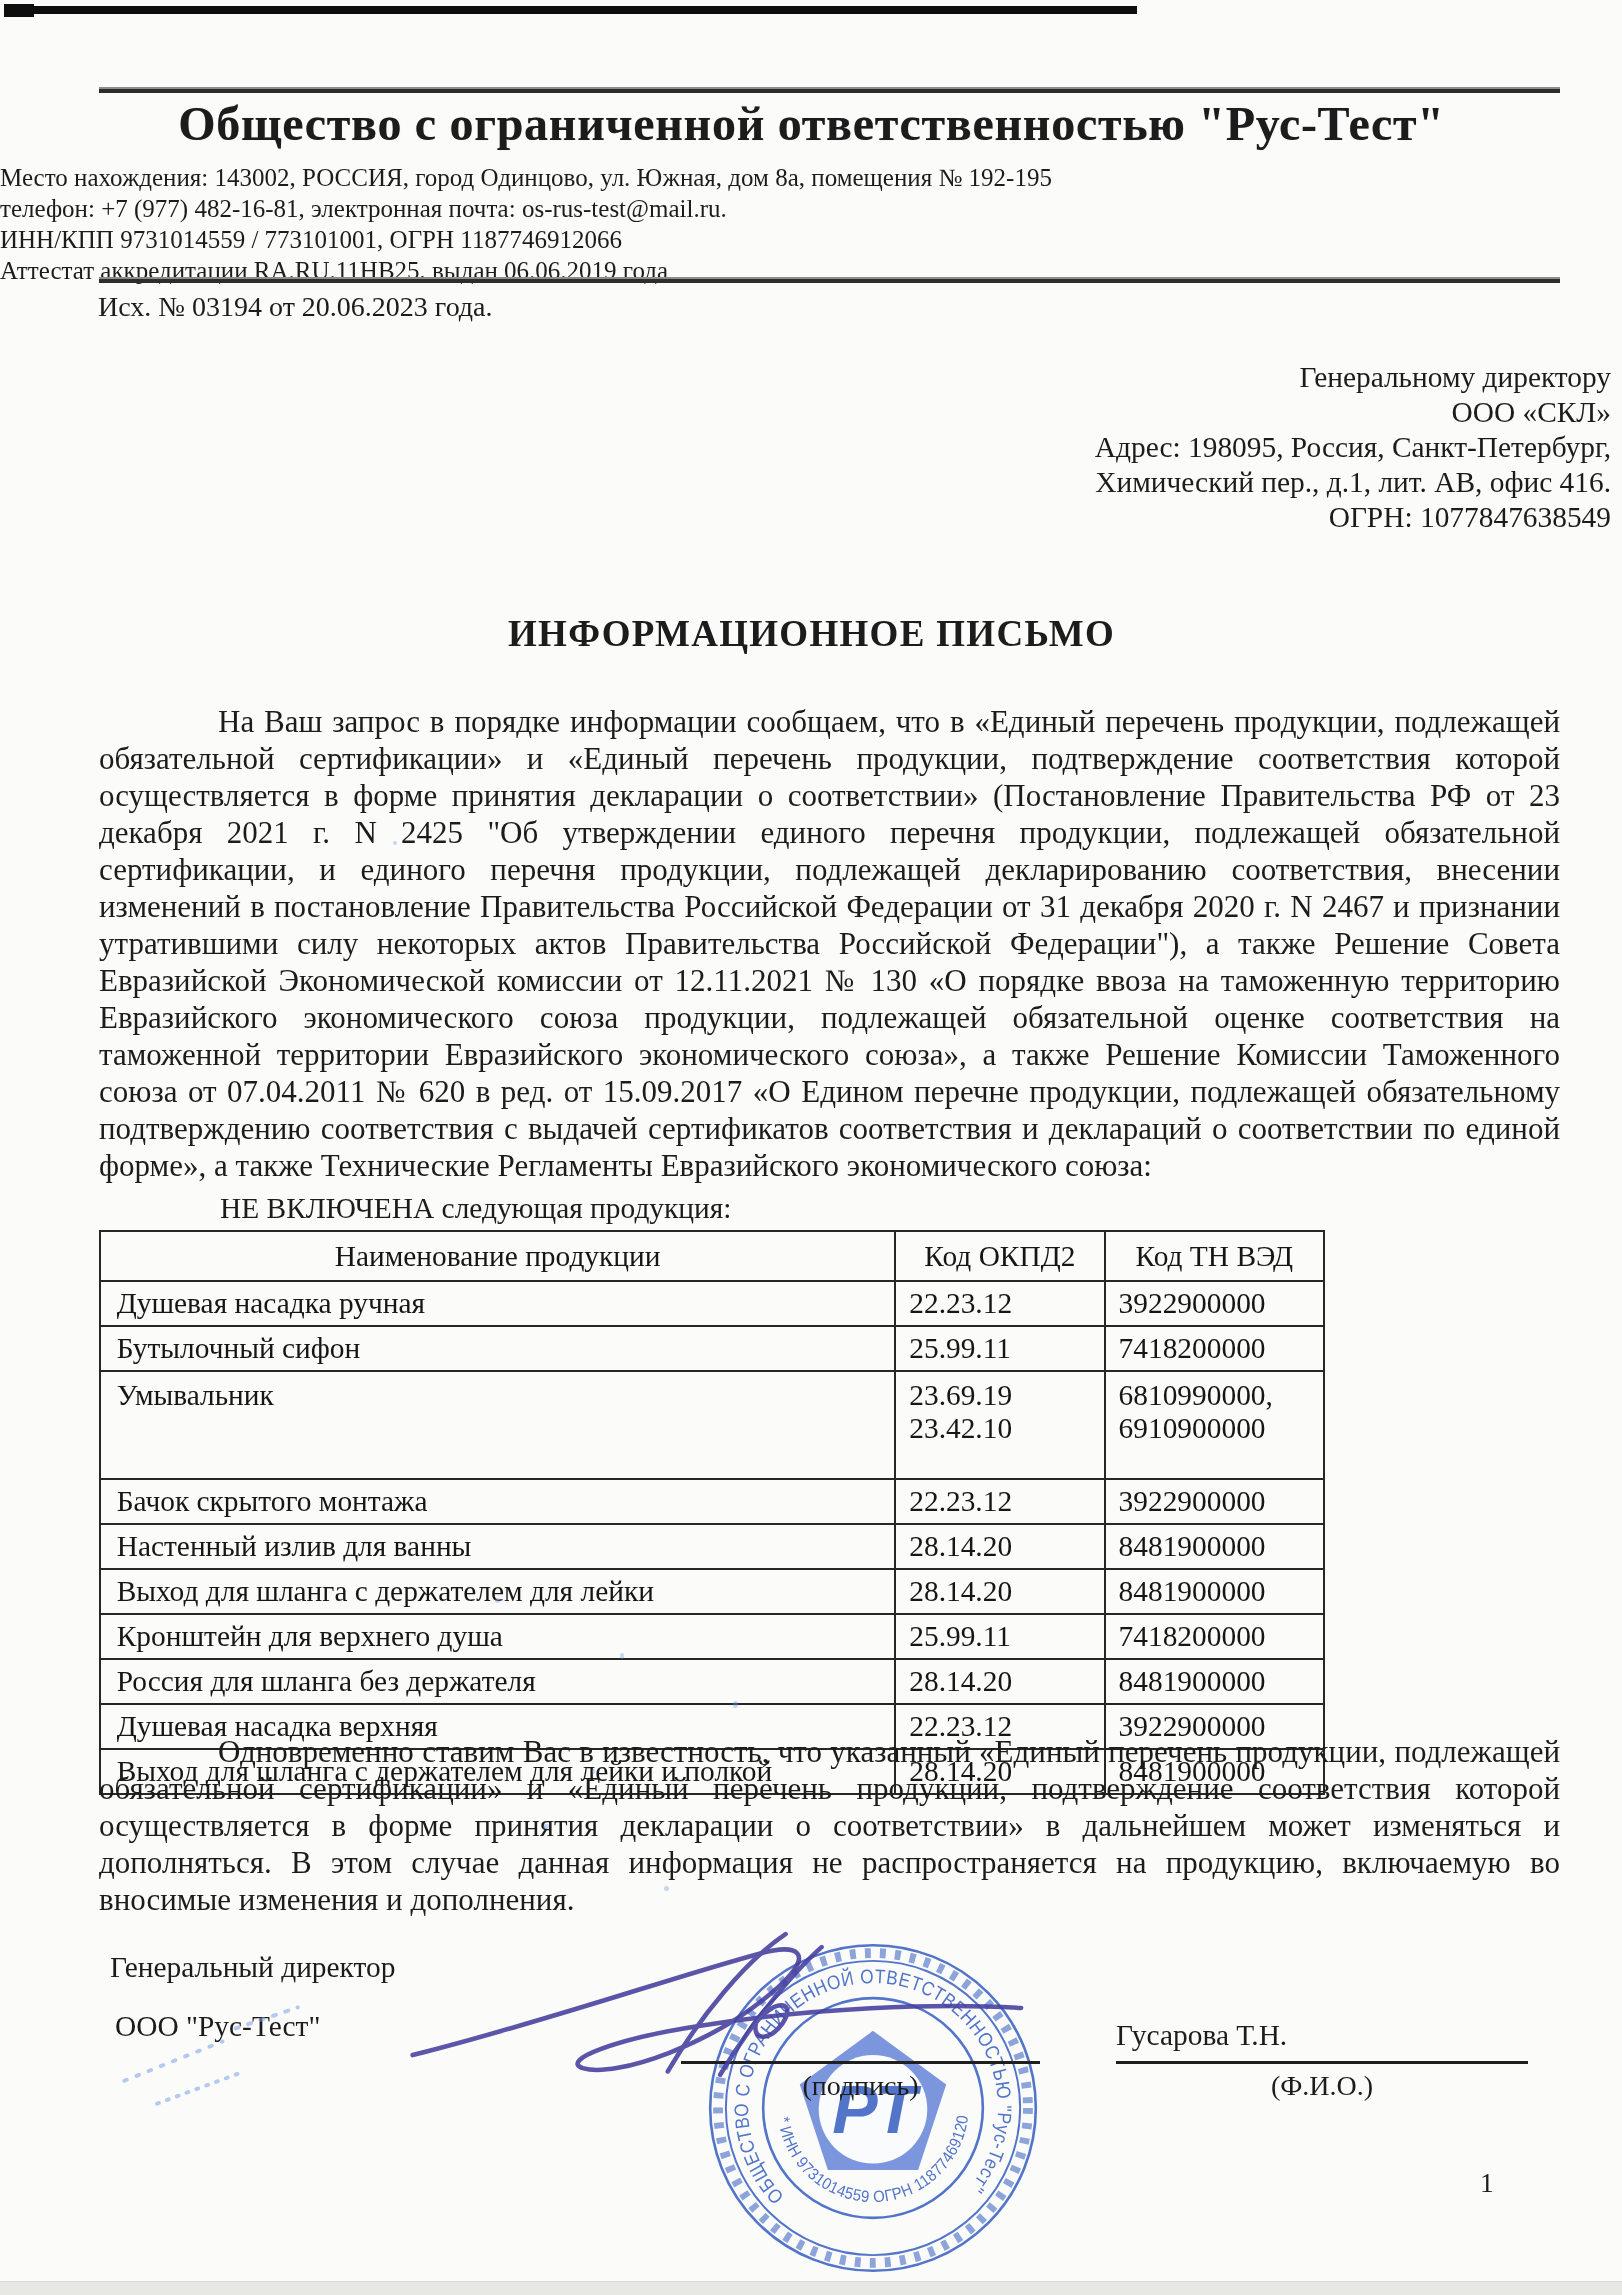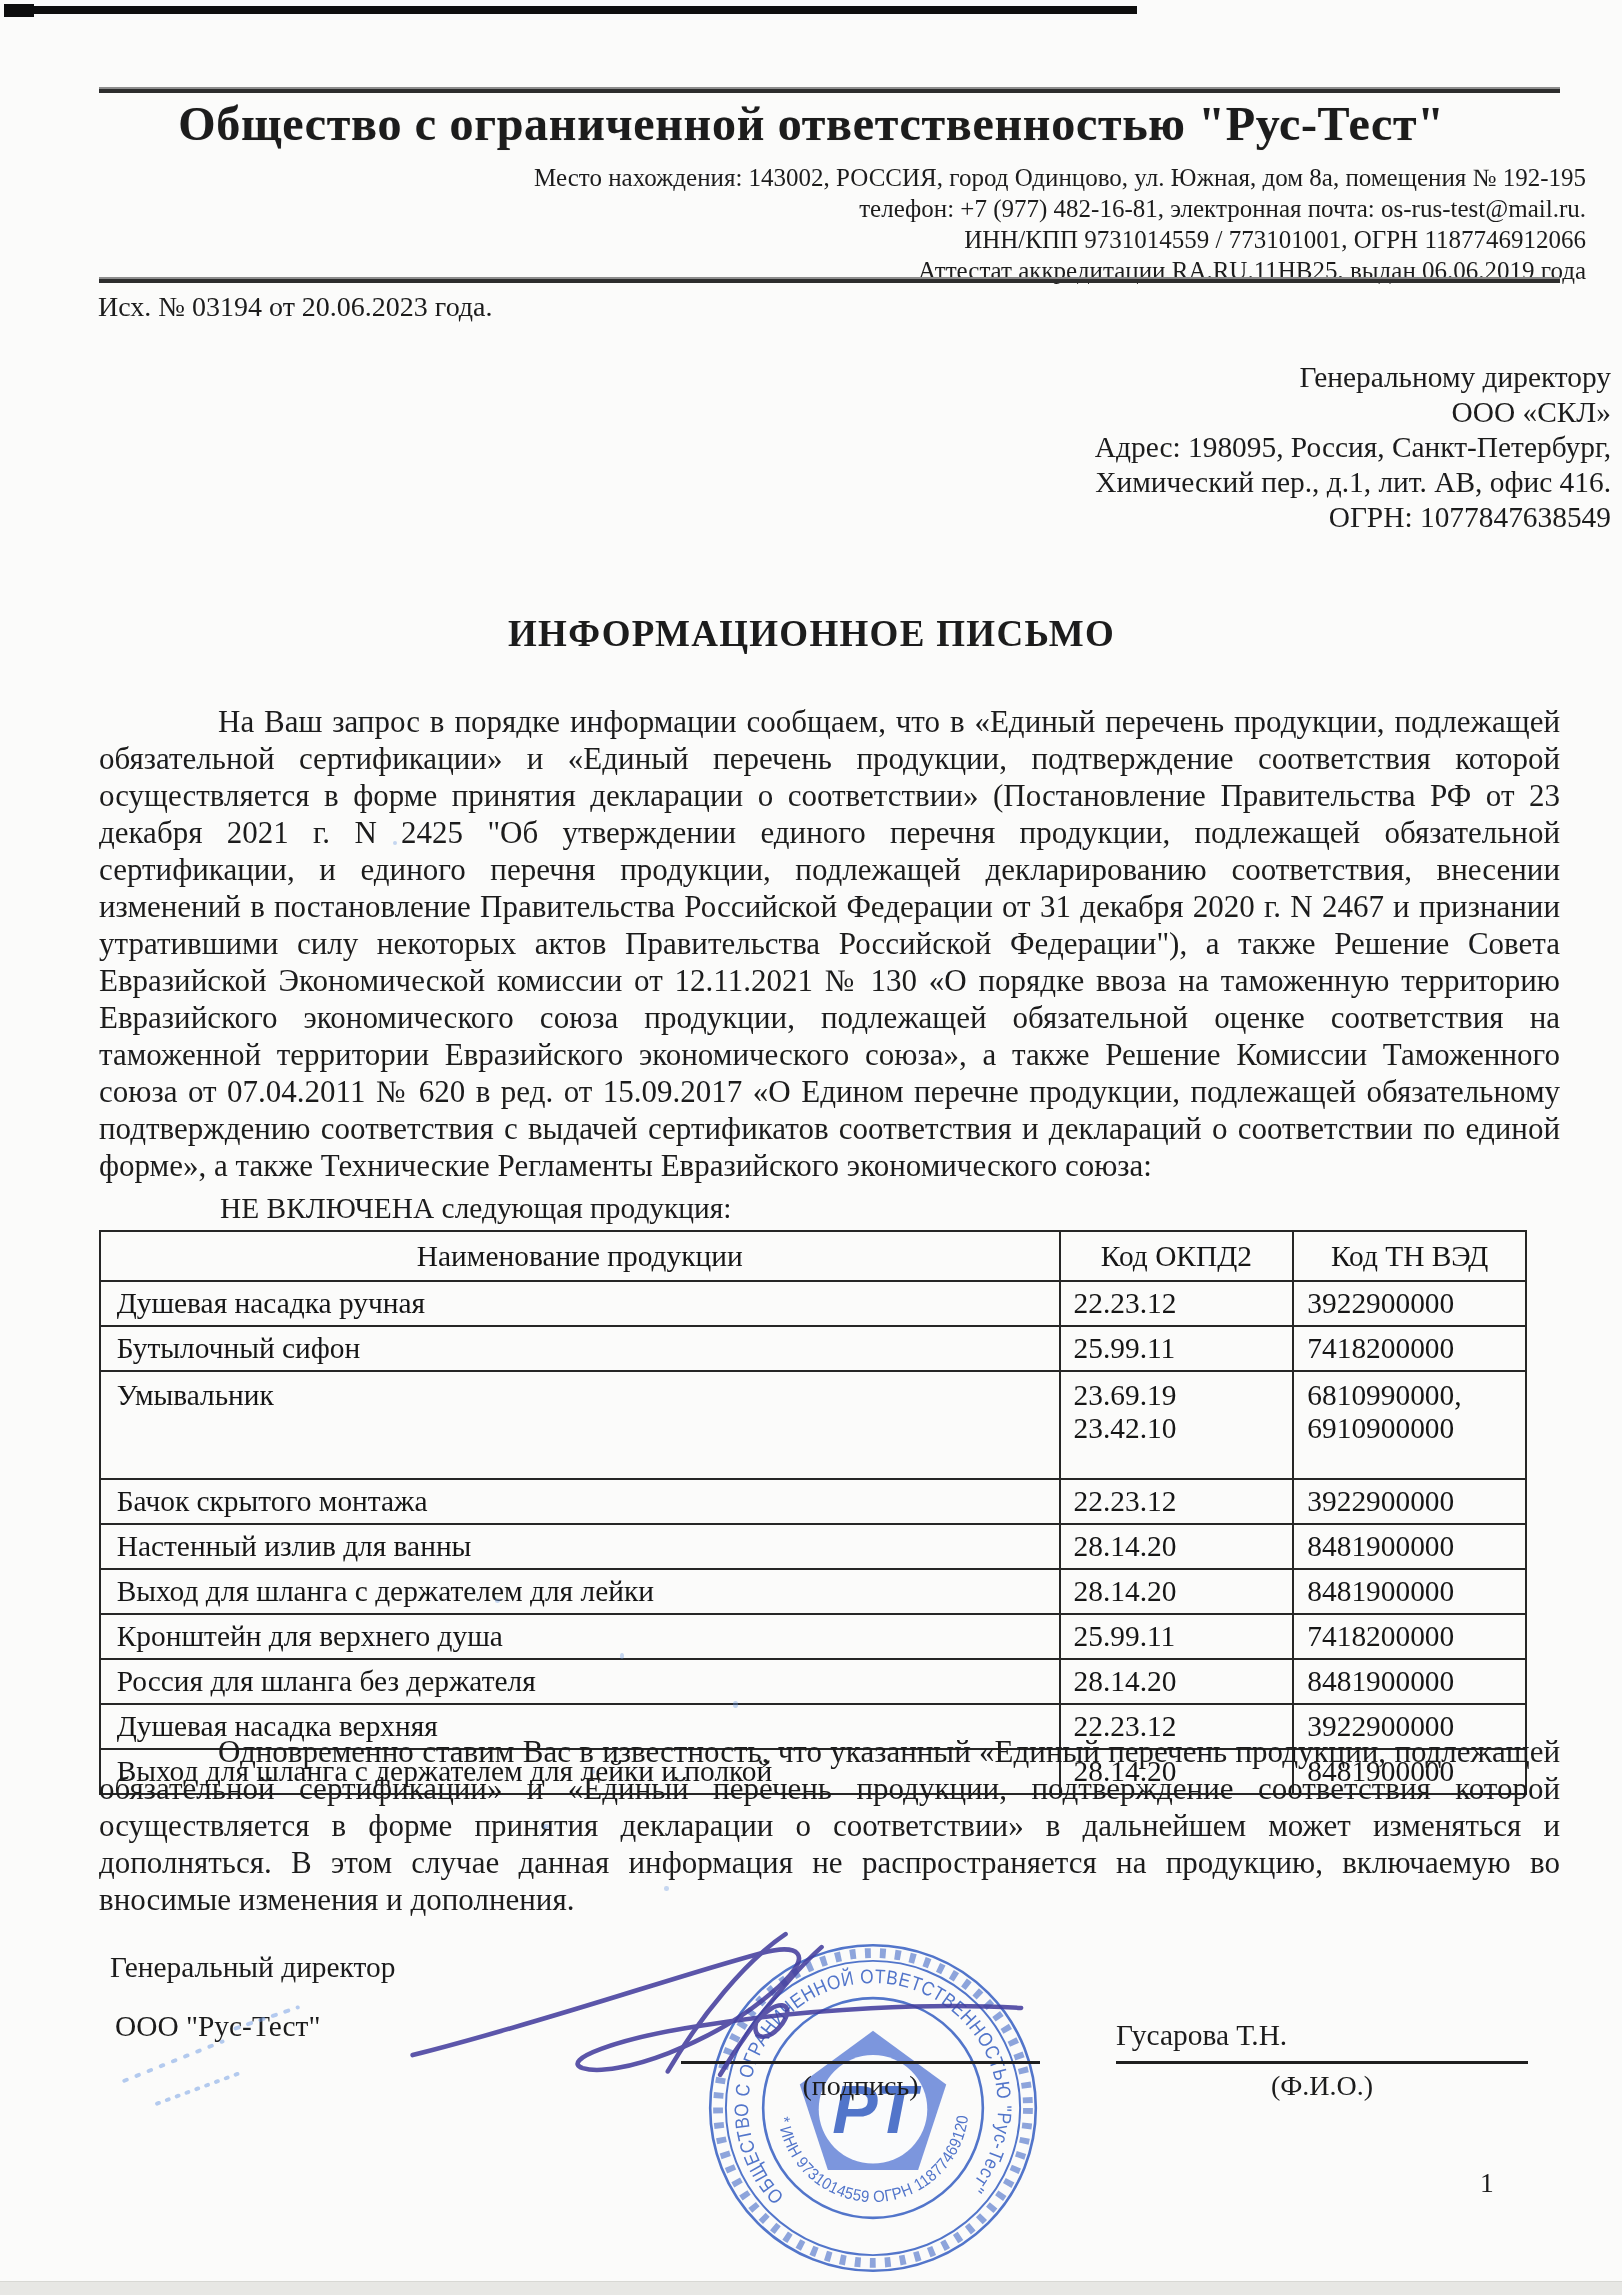--- a/index.html
+++ b/index.html
@@ -13,34 +13,34 @@
   .abs{position:absolute;}
   
   .scan-line-top{left:3.9px;top:5.9px;width:1133px;height:7.9px;background:#0e0e0e;}
   .scan-nub{left:3.9px;top:3.9px;width:30px;height:13px;background:#0e0e0e;}
   .scan-bottom-band{left:0;top:2281px;width:1623px;height:14.4px;background:#e7e7e4;border-top:0.7px solid #d8d8d4;}
   
   .rule{left:99px;width:1461px;height:5.9px;background:linear-gradient(#8d8d8d 0 28%,#2d2d2d 28% 100%);}
   .rule1{top:87px;}
   .rule2{top:277px;}
   .company{left:0;top:96px;width:1623px;text-align:center;font-size:48px;font-weight:bold;letter-spacing:0.7px;text-shadow:0 0 0.7px rgba(20,20,20,.4);}
-  .lh-details{left:0;top:162px;width:1586px;text-align:right;font-size:25px;line-height:31px;}
+  .lh-details{left:0;top:162px;width:1586px;text-align:left;font-size:25px;line-height:31px;}
   .ref-line{left:98px;top:291px;font-size:28px;}
   
   .recipient{right:60px;top:360px;width:916px;text-align:right;font-size:29.4px;line-height:35px;}
   
   .doc-title{left:0;top:612px;width:1623px;text-align:center;font-size:37px;font-weight:bold;letter-spacing:1.3px;}
   
   .para{left:99px;width:1461px;font-size:31px;line-height:37px;text-align:justify;text-indent:119px;}
   .para1{top:703px;}
   .para2{top:1733px;}
   .table-intro{left:99px;top:1192px;width:1461px;font-size:29.4px;padding-left:0;text-indent:121px;}
   
   .doc-table{left:99px;top:1230px;width:1461px;}
-  table{border-collapse:collapse;width:1428px;font-size:29.4px;color:#161616;}
+  table{border-collapse:collapse;width:1226px;font-size:29.4px;color:#161616;}
   th,td{border:2.6px solid #262626;}
   th{font-weight:normal;text-align:center;height:46px;}
   td{height:41px;vertical-align:middle;}
   td.c-name{padding-left:15.7px;text-align:left;}
   td.c-code{padding-left:13px;text-align:left;white-space:pre-line;}
   col.w-name{width:988px;} col.w-okpd{width:238px;} col.w-tnved{width:235px;}
   tr.tall td{height:98px;vertical-align:top;padding-top:6.5px;}
   
   .sig-pos{left:110px;top:1951px;font-size:29.4px;}
   .sig-company{left:115px;top:2010px;font-size:29.4px;}

